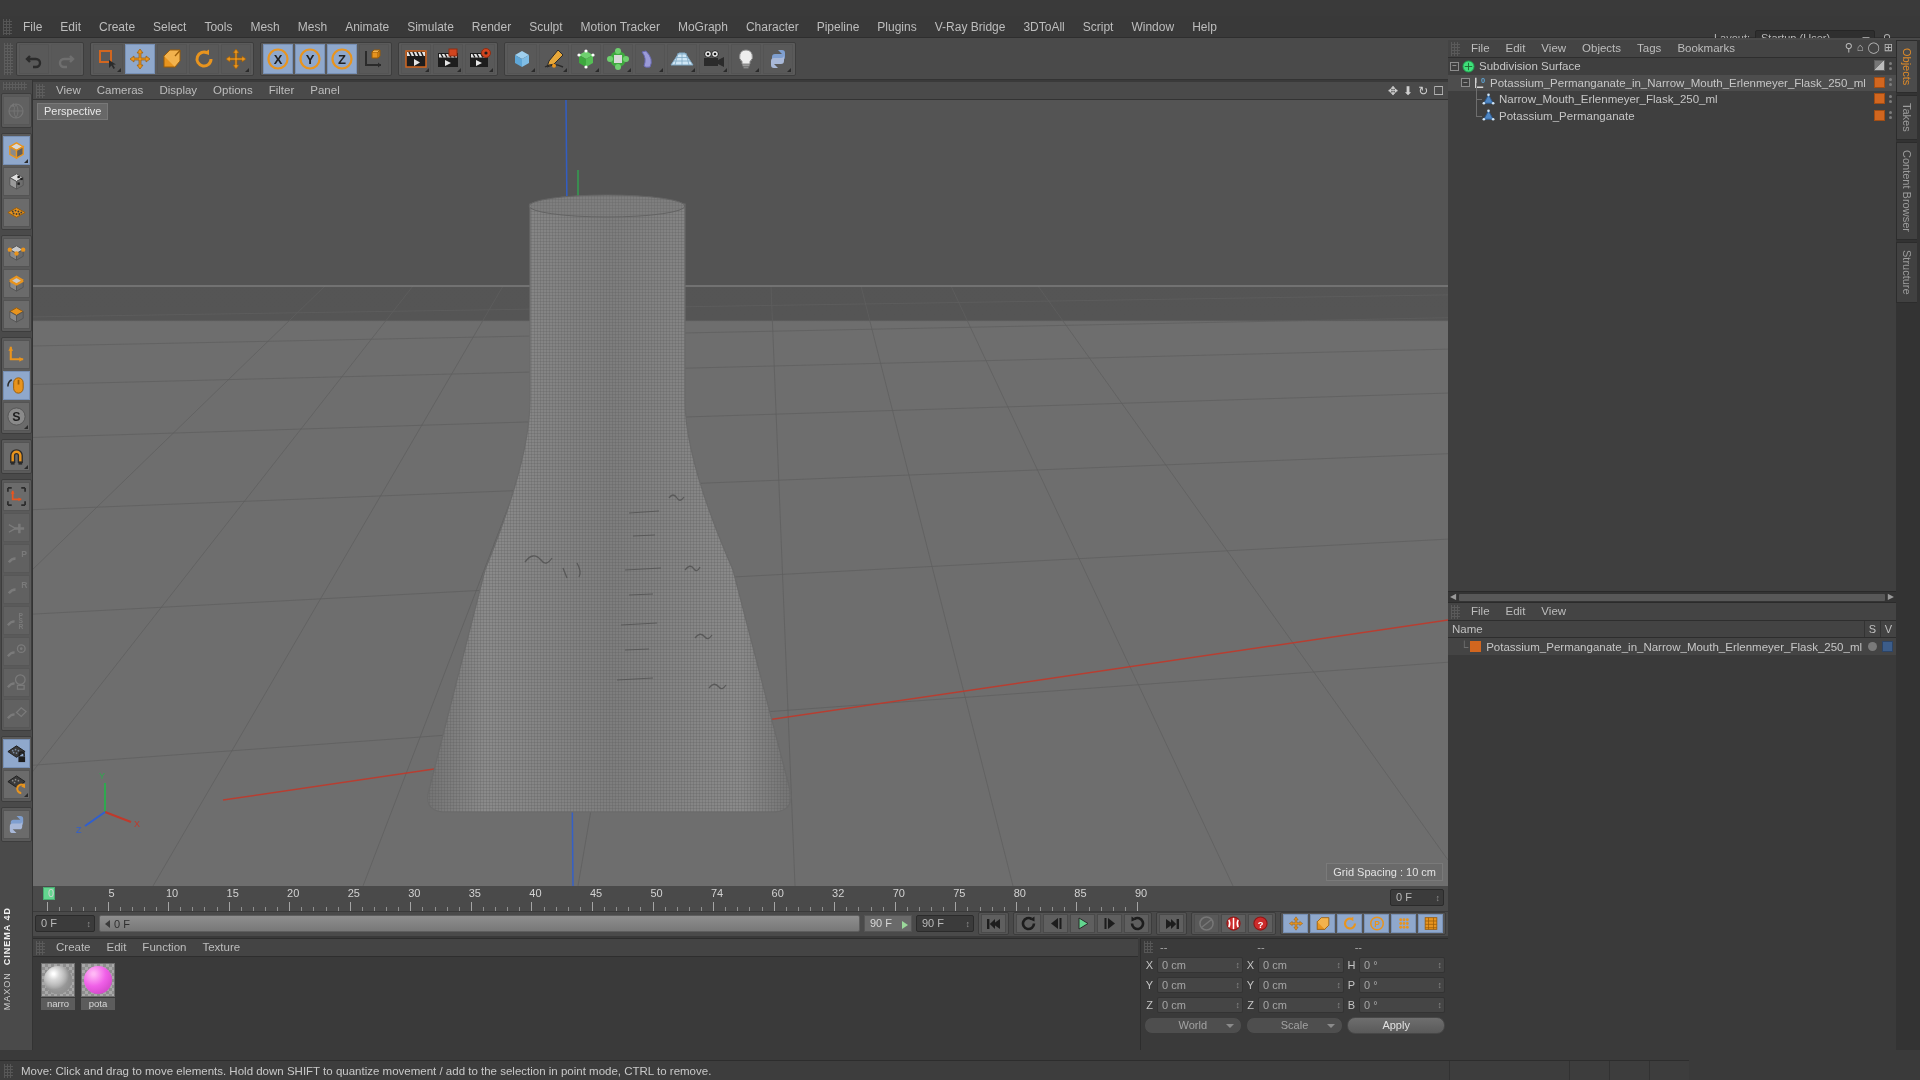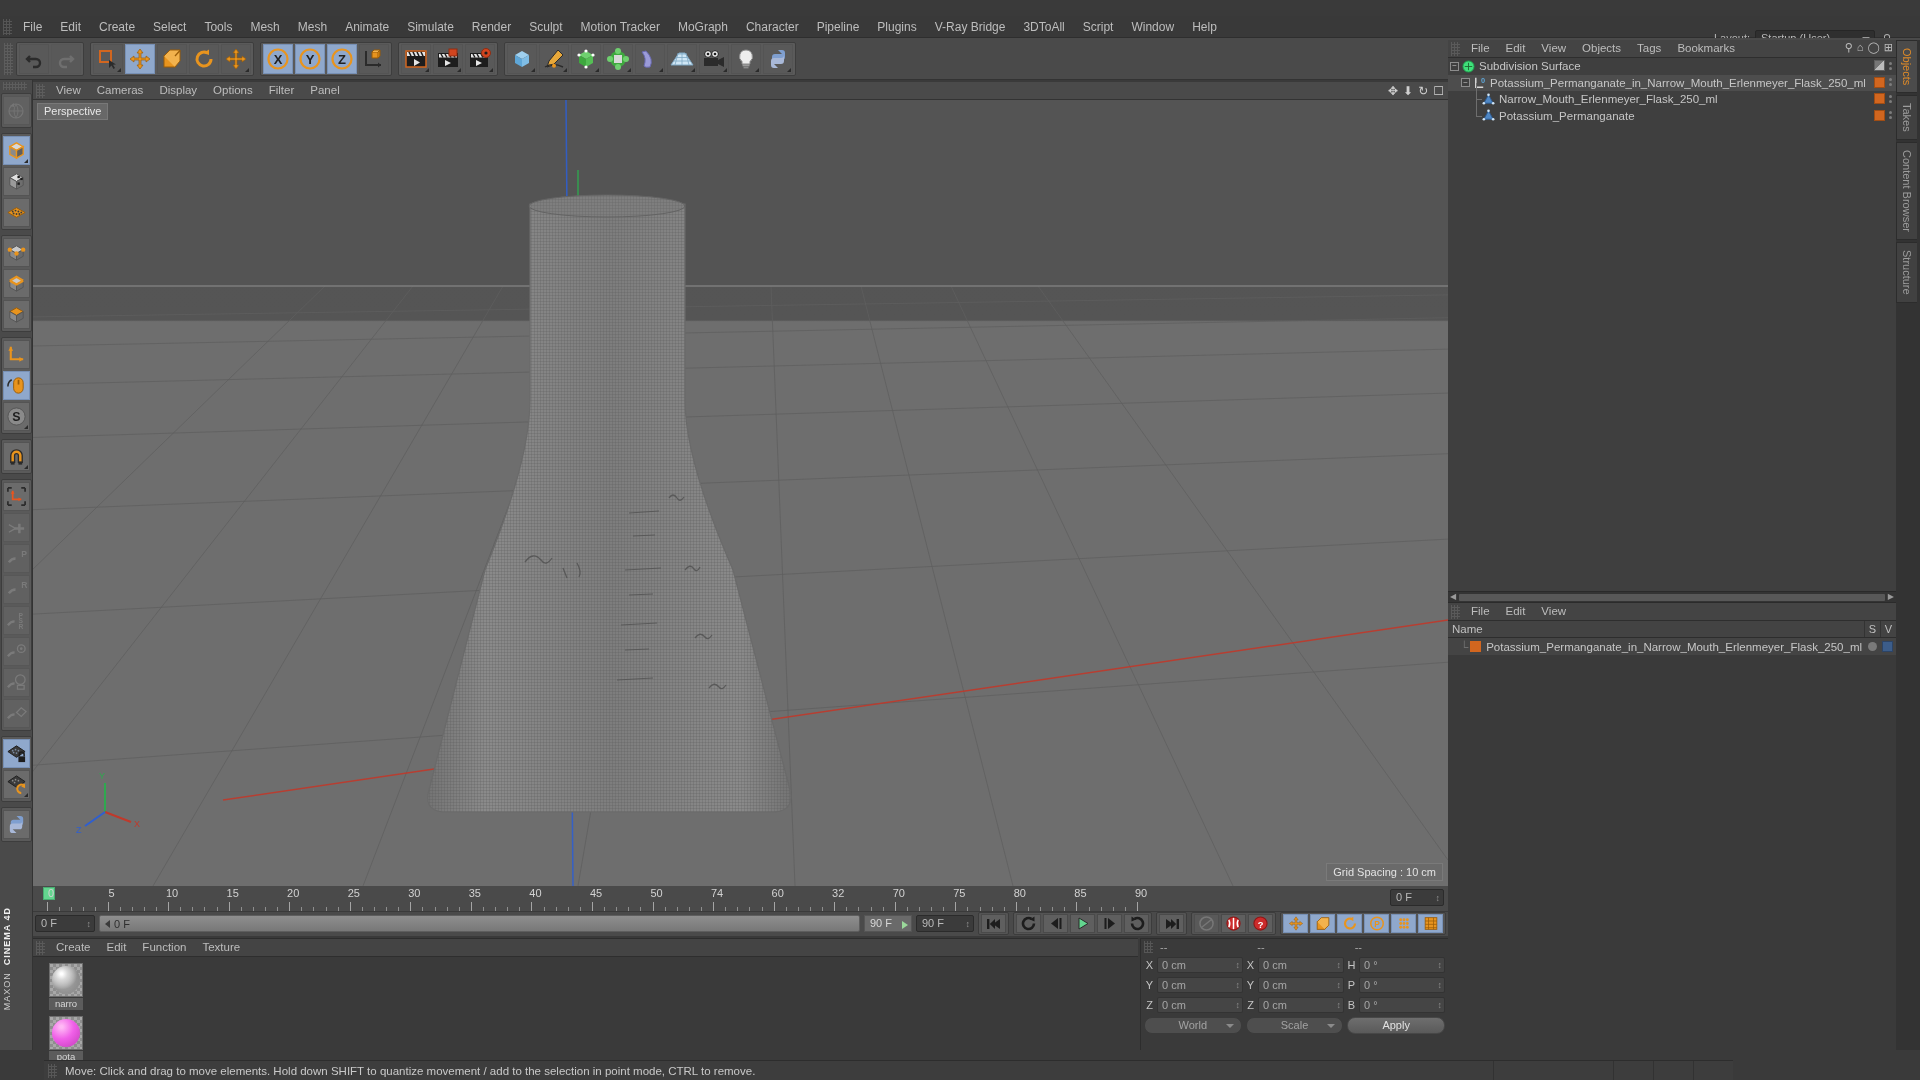--- a/index.html
+++ b/index.html
@@ -198,21 +198,21 @@
     border-left:6px solid #9ad89a; border-top:4px solid transparent; border-bottom:4px solid transparent; }
   .pgroup { display:flex; background:#545454; border:1px solid #3c3c3c; border-radius:2px; padding:1px; }
   .pbtn { width:25px; height:19px; background:#5f5f5f; border:1px solid #4a4a4a;
     display:flex; align-items:center; justify-content:center; margin:0 1px; }
   .pbtn.blue { background:#8fa8cc; border-color:#7891b6; }
   .pbtn.dim { opacity:.5; }
 
   
   .matpanel { position:absolute; left:33px; top:938px; width:1105px; height:112px;
     background:#3a3a3a; border-top:1px solid #2d2d2d; }
-  .matgrid { display:flex; gap:6px; padding:6px 16px;flex-direction:column; }
+  .matgrid { display:flex; gap:6px; padding:6px 8px; }
   .matitem { width:34px; text-align:center; }
   .matsphere { width:34px; height:34px; border:1px solid #6d6d6d;
     background-image:repeating-conic-gradient(#8e8e8e 0% 25%, #a8a8a8 0% 50%);
     background-size:6px 6px; display:flex; align-items:center; justify-content:center; }
   .matball { width:28px; height:28px; border-radius:50%; }
   .matname { font-size:9.5px; color:#d8d8d8; background:#5c5c5c;
     margin-top:1px; overflow:hidden; white-space:nowrap; line-height:12px; }
 
   
   .coordpanel { position:absolute; left:1140px; top:938px; width:308px; height:112px;
@@ -230,21 +230,21 @@
     border-radius:8px; color:#a2a2a2; font-size:11px; text-align:center;
     line-height:15px; position:relative; }
   .cdrop::after { content:''; position:absolute; right:7px; top:6px;
     border-left:4px solid transparent; border-right:4px solid transparent; border-top:4px solid #8b8b8b; }
   .capply { flex:1; height:17px; background:linear-gradient(180deg,#6e6e6e,#5a5a5a);
     border:1px solid #474747; border-radius:8px; color:#e2e2e2; font-size:11px;
     text-align:center; line-height:15px; }
 
   
   .statusbar { position:absolute; left:0; bottom:0; width:1689px; height:20px;
-    background:#3d3d3d; border-top:1px solid #2d2d2d; display:flex; align-items:center;margin-left:44px; }
+    background:#3d3d3d; border-top:1px solid #2d2d2d; display:flex; align-items:center; }
   .statusbar .txt { font-size:11.5px; color:#c9c9c9; padding-left:6px; }
   .sb-right { position:absolute; right:0; top:0; height:19px; display:flex; }
   .sb-cell { width:40px; border-left:1px solid #323232; background:#3d3d3d; }
   .sb-cell.wide { width:120px; }
 </style>
 </head>
 <body>
 
 <div class="app">
 

